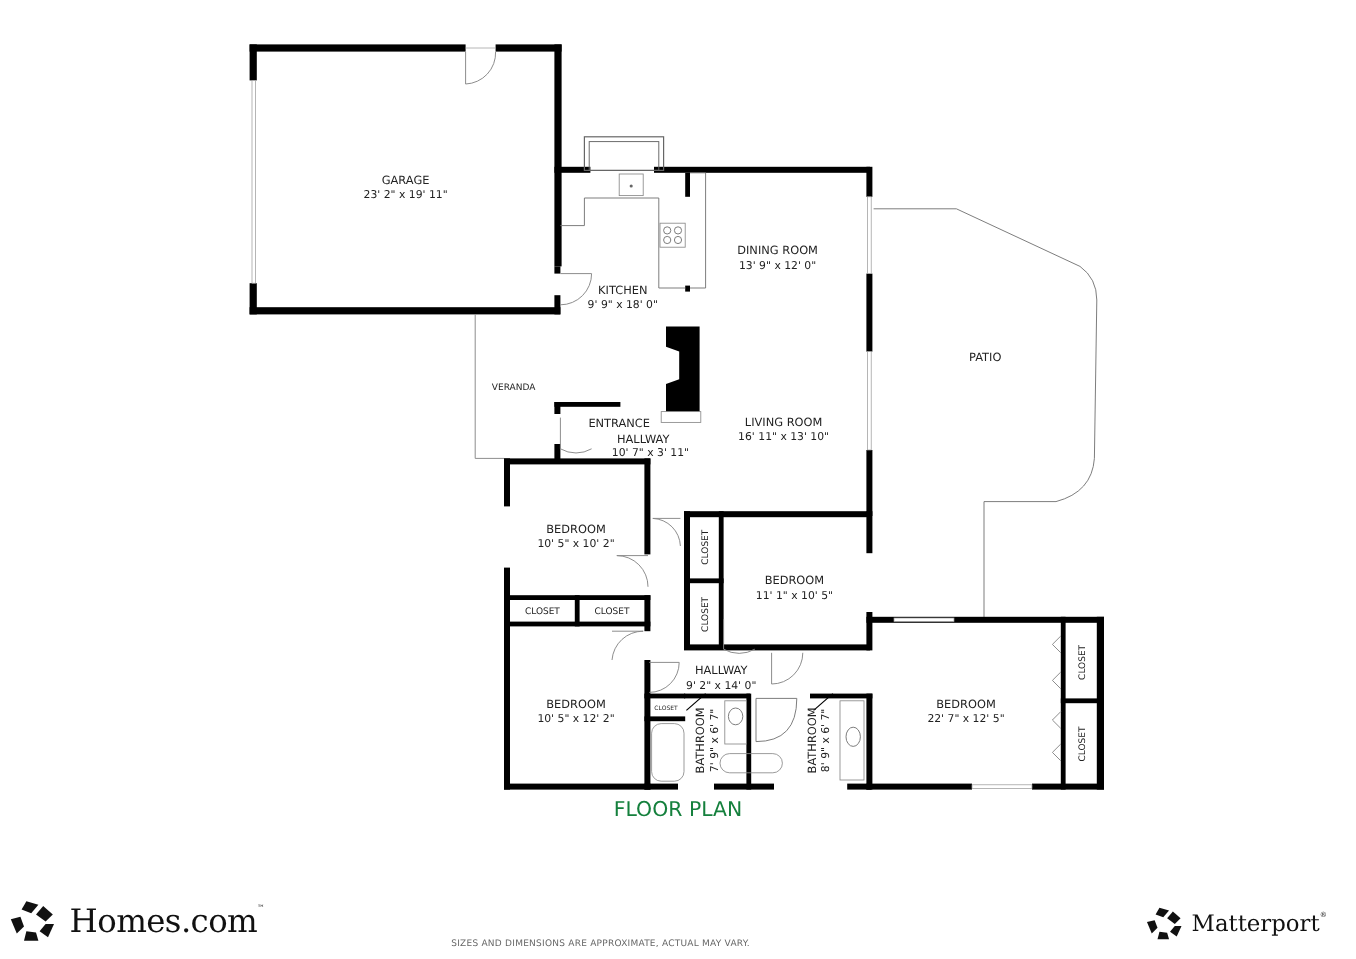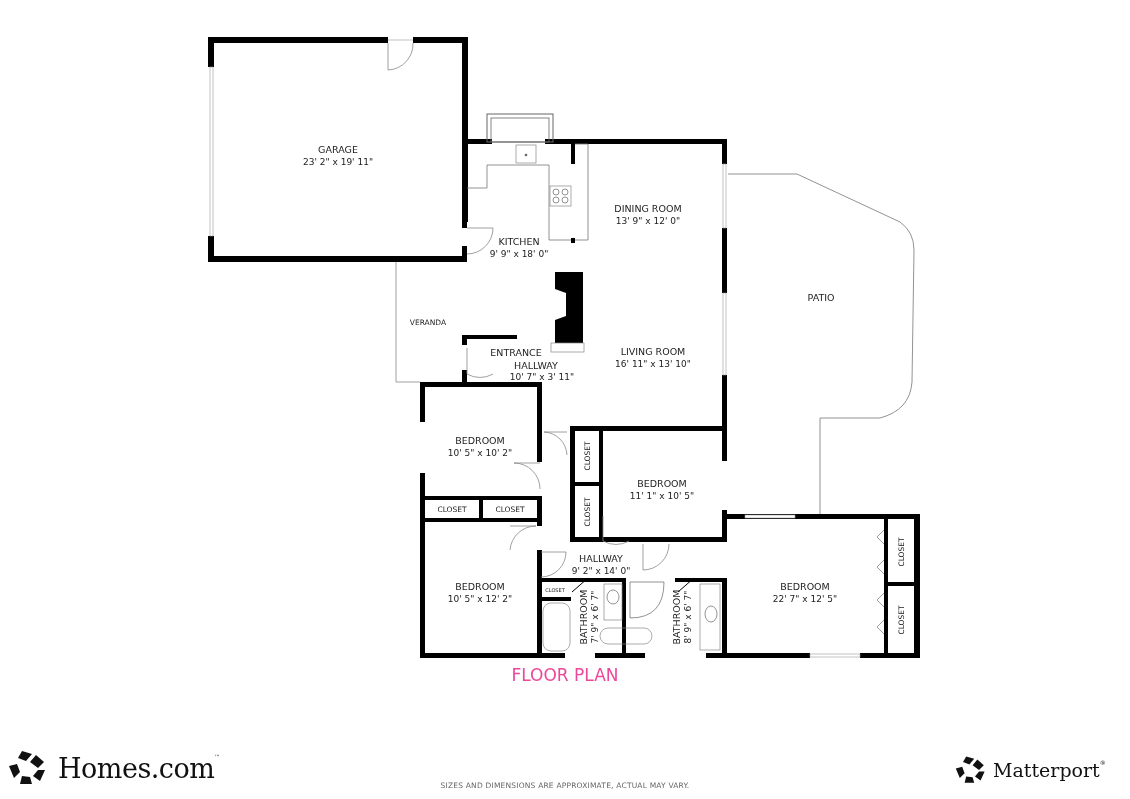--- a/index.html
+++ b/index.html
@@ -5,22 +5,22 @@
     html, body { margin: 0; padding: 0; background: #ffffff; }
     body { width: 1130px; height: 799px; position: relative; overflow: hidden; font-family: "DejaVu Sans", sans-serif; }
     #plan { position: absolute; left: 0; top: 0; }
     .room-label { font-family: "DejaVu Sans", sans-serif; font-size: 9.5px; fill: #222; text-anchor: middle; }
     .room-dim { font-family: "DejaVu Sans", sans-serif; font-size: 9px; fill: #222; text-anchor: middle; }
     .small-label { font-family: "DejaVu Sans", sans-serif; font-size: 7.5px; fill: #222; text-anchor: middle; }
     .tiny-label { font-family: "DejaVu Sans", sans-serif; font-size: 5px; fill: #222; text-anchor: middle; }
     .wall { fill: #000; }
     .thin { fill: none; stroke: #777; stroke-width: 0.8; }
     .door { fill: none; stroke: #888; stroke-width: 0.8; }
-    .floor-title { position: absolute; left: 490px; top: 665px; width: 150px; text-align: center; font-size: 17px; color: #ec4899; font-family: "DejaVu Sans", sans-serif; }
-    .disclaimer { position: absolute; left: 400px; top: 781px; width: 330px; text-align: center; font-size: 7.5px; color: #666; font-family: "DejaVu Sans", sans-serif; letter-spacing: 0.2px; }
+    .floor-title { position: absolute; left: 490px; top: 665px; width: 150px; text-align: center; font-size: 17px; color: #15803d; font-family: "DejaVu Sans", sans-serif; }
+    .disclaimer { position: absolute; left: 376px; top: 781px; width: 330px; font-size: 7.5px; color: #666; font-family: "DejaVu Sans", sans-serif; letter-spacing: 0.2px; }
     .logo { position: absolute; display: flex; align-items: center; }
     .logo-homes { left: 8px; top: 750px; }
     .logo-matterport { left: 955px; top: 755px; }
     .logo-text-homes { font-family: "DejaVu Serif", serif; font-size: 27px; color: #111; margin-left: 10px; letter-spacing: -0.5px; }
     .logo-text-matterport { font-family: "DejaVu Serif", serif; font-size: 19px; color: #111; margin-left: 6px; }
     .tm { font-size: 6px; vertical-align: top; }
   </style>
 </head>
 <body>
 

